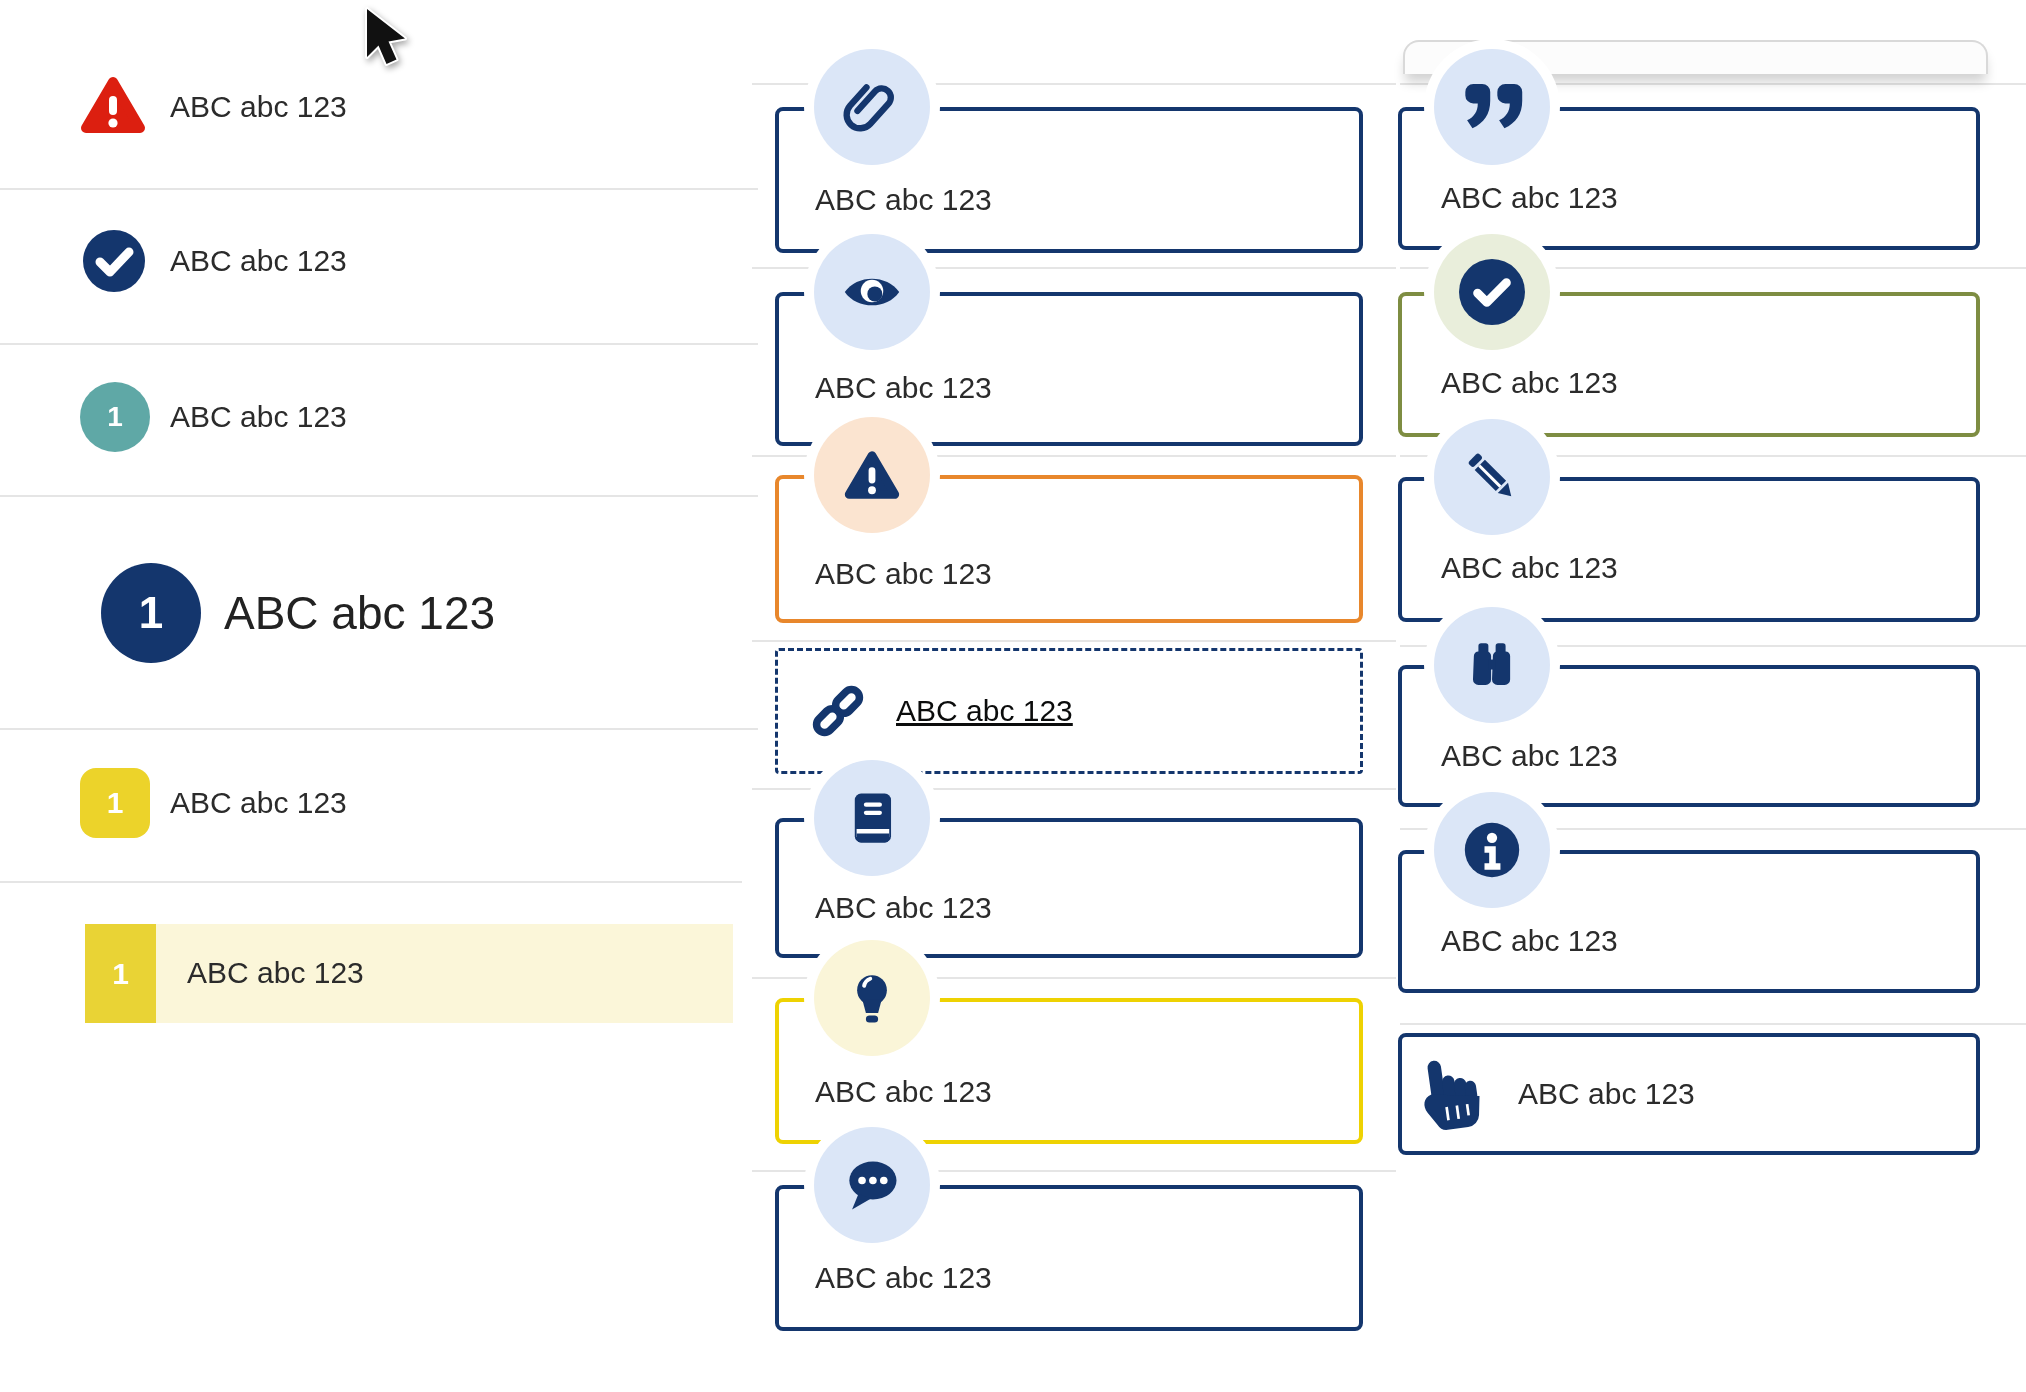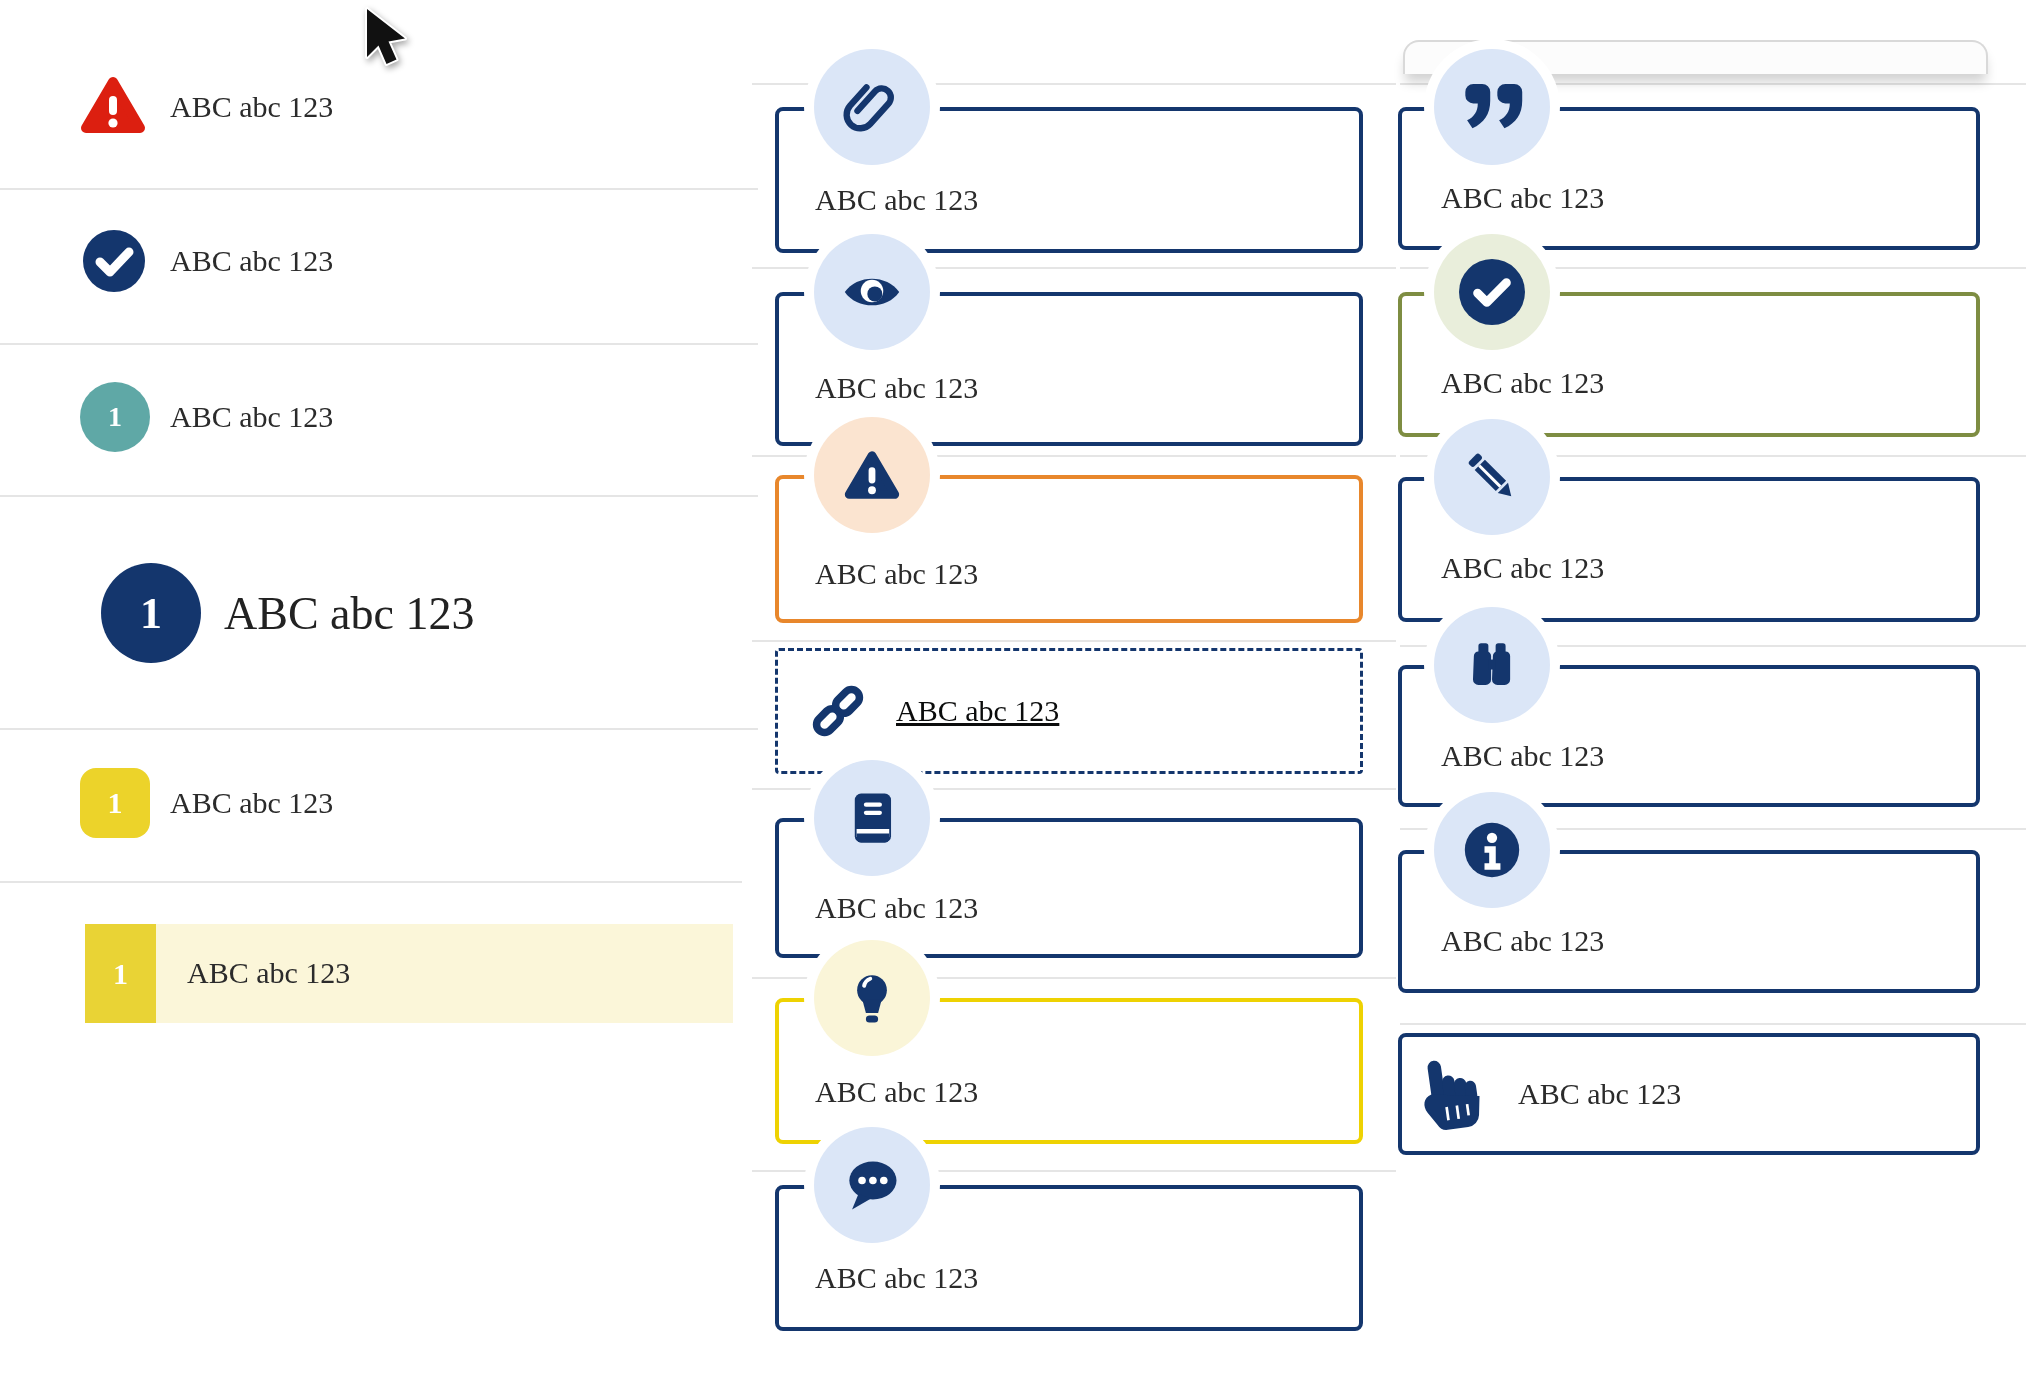--- a/index.html
+++ b/index.html
@@ -1,18 +1,18 @@
 <!DOCTYPE html>
 <html><head>
 <meta charset="utf-8">
 <style>
   html,body{margin:0;padding:0;background:#fff;}
   #screen{
     position:relative;width:2026px;height:1392px;background:#ffffff;overflow:hidden;
-    font-family:Liberation Serif, serif;color:#2b2b2b;
+    font-family:Liberation Sans, sans-serif;color:#2b2b2b;
   }
   .hline{position:absolute;height:2px;background:#e5e5e5;}
   .row-label{position:absolute;font-size:30px;transform:translateY(-50%);white-space:nowrap;color:#2b2b2b;}
   .big-label{position:absolute;font-size:46px;transform:translateY(-50%);white-space:nowrap;color:#222;}
   .num{display:flex;align-items:center;justify-content:center;color:#fff;font-weight:bold;}
   .circle{position:absolute;border-radius:50%;}
   .callout{position:absolute;background:#fff;border:4px solid #14366d;border-radius:8px;box-sizing:border-box;}
   .callout.orange{border-color:#e8872c;}
   .callout.yellow{border-color:#eed202;}
   .callout.olive{border-color:#7e8d42;}

